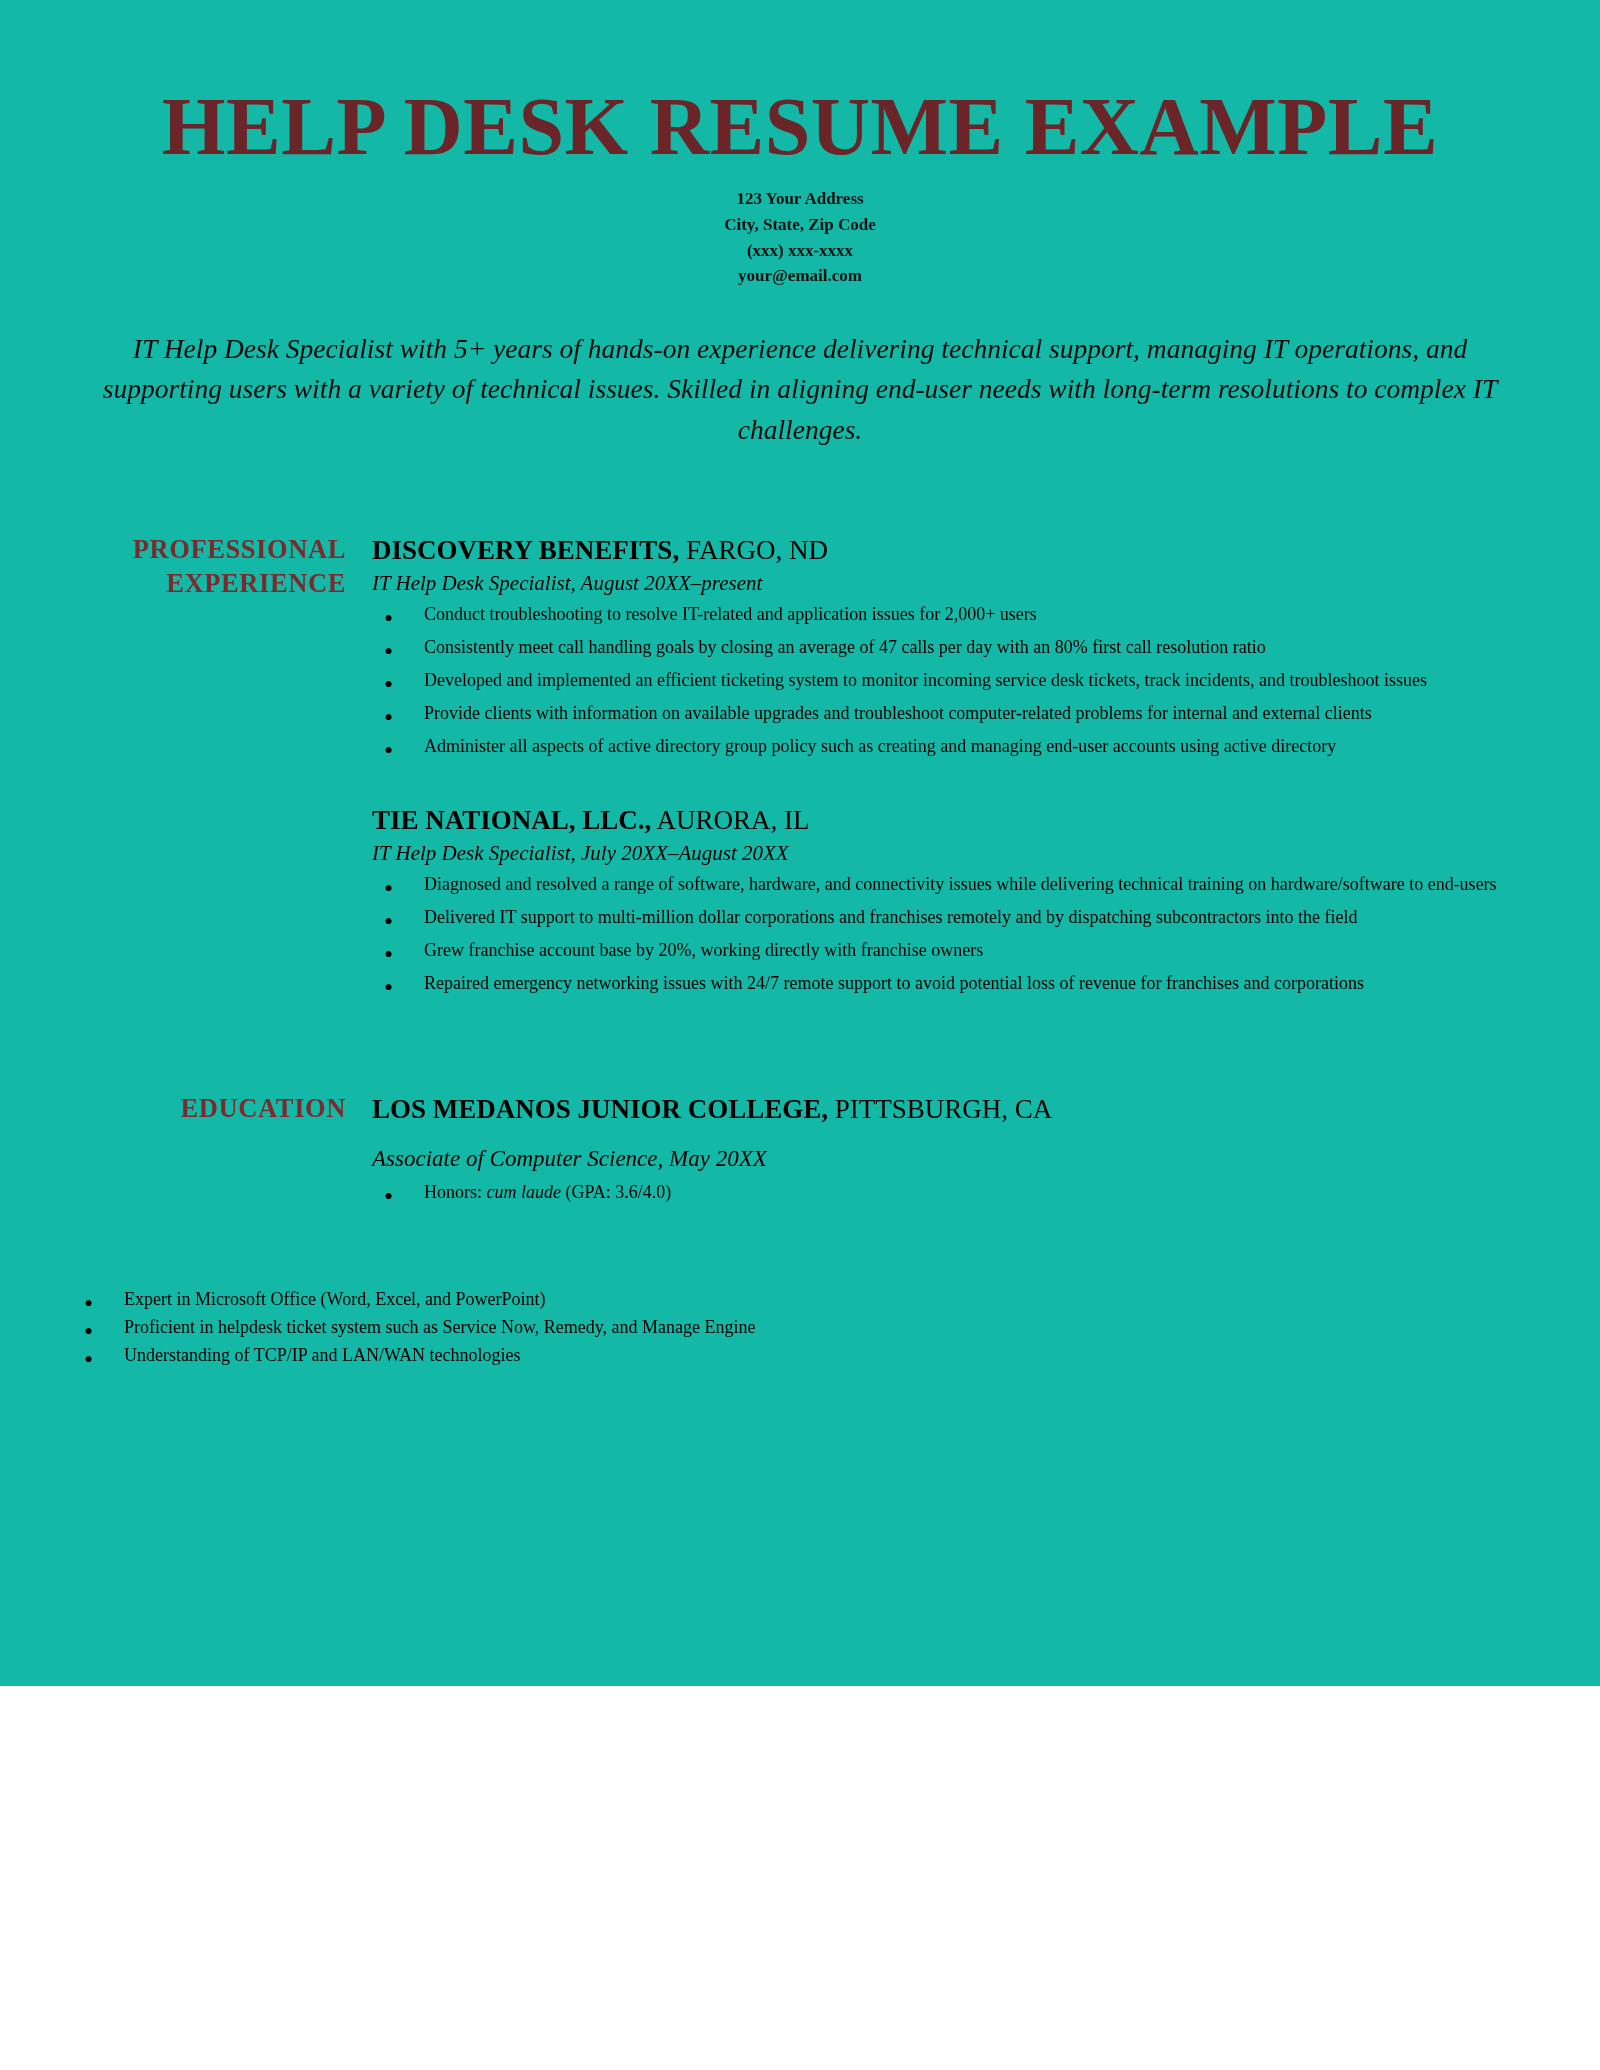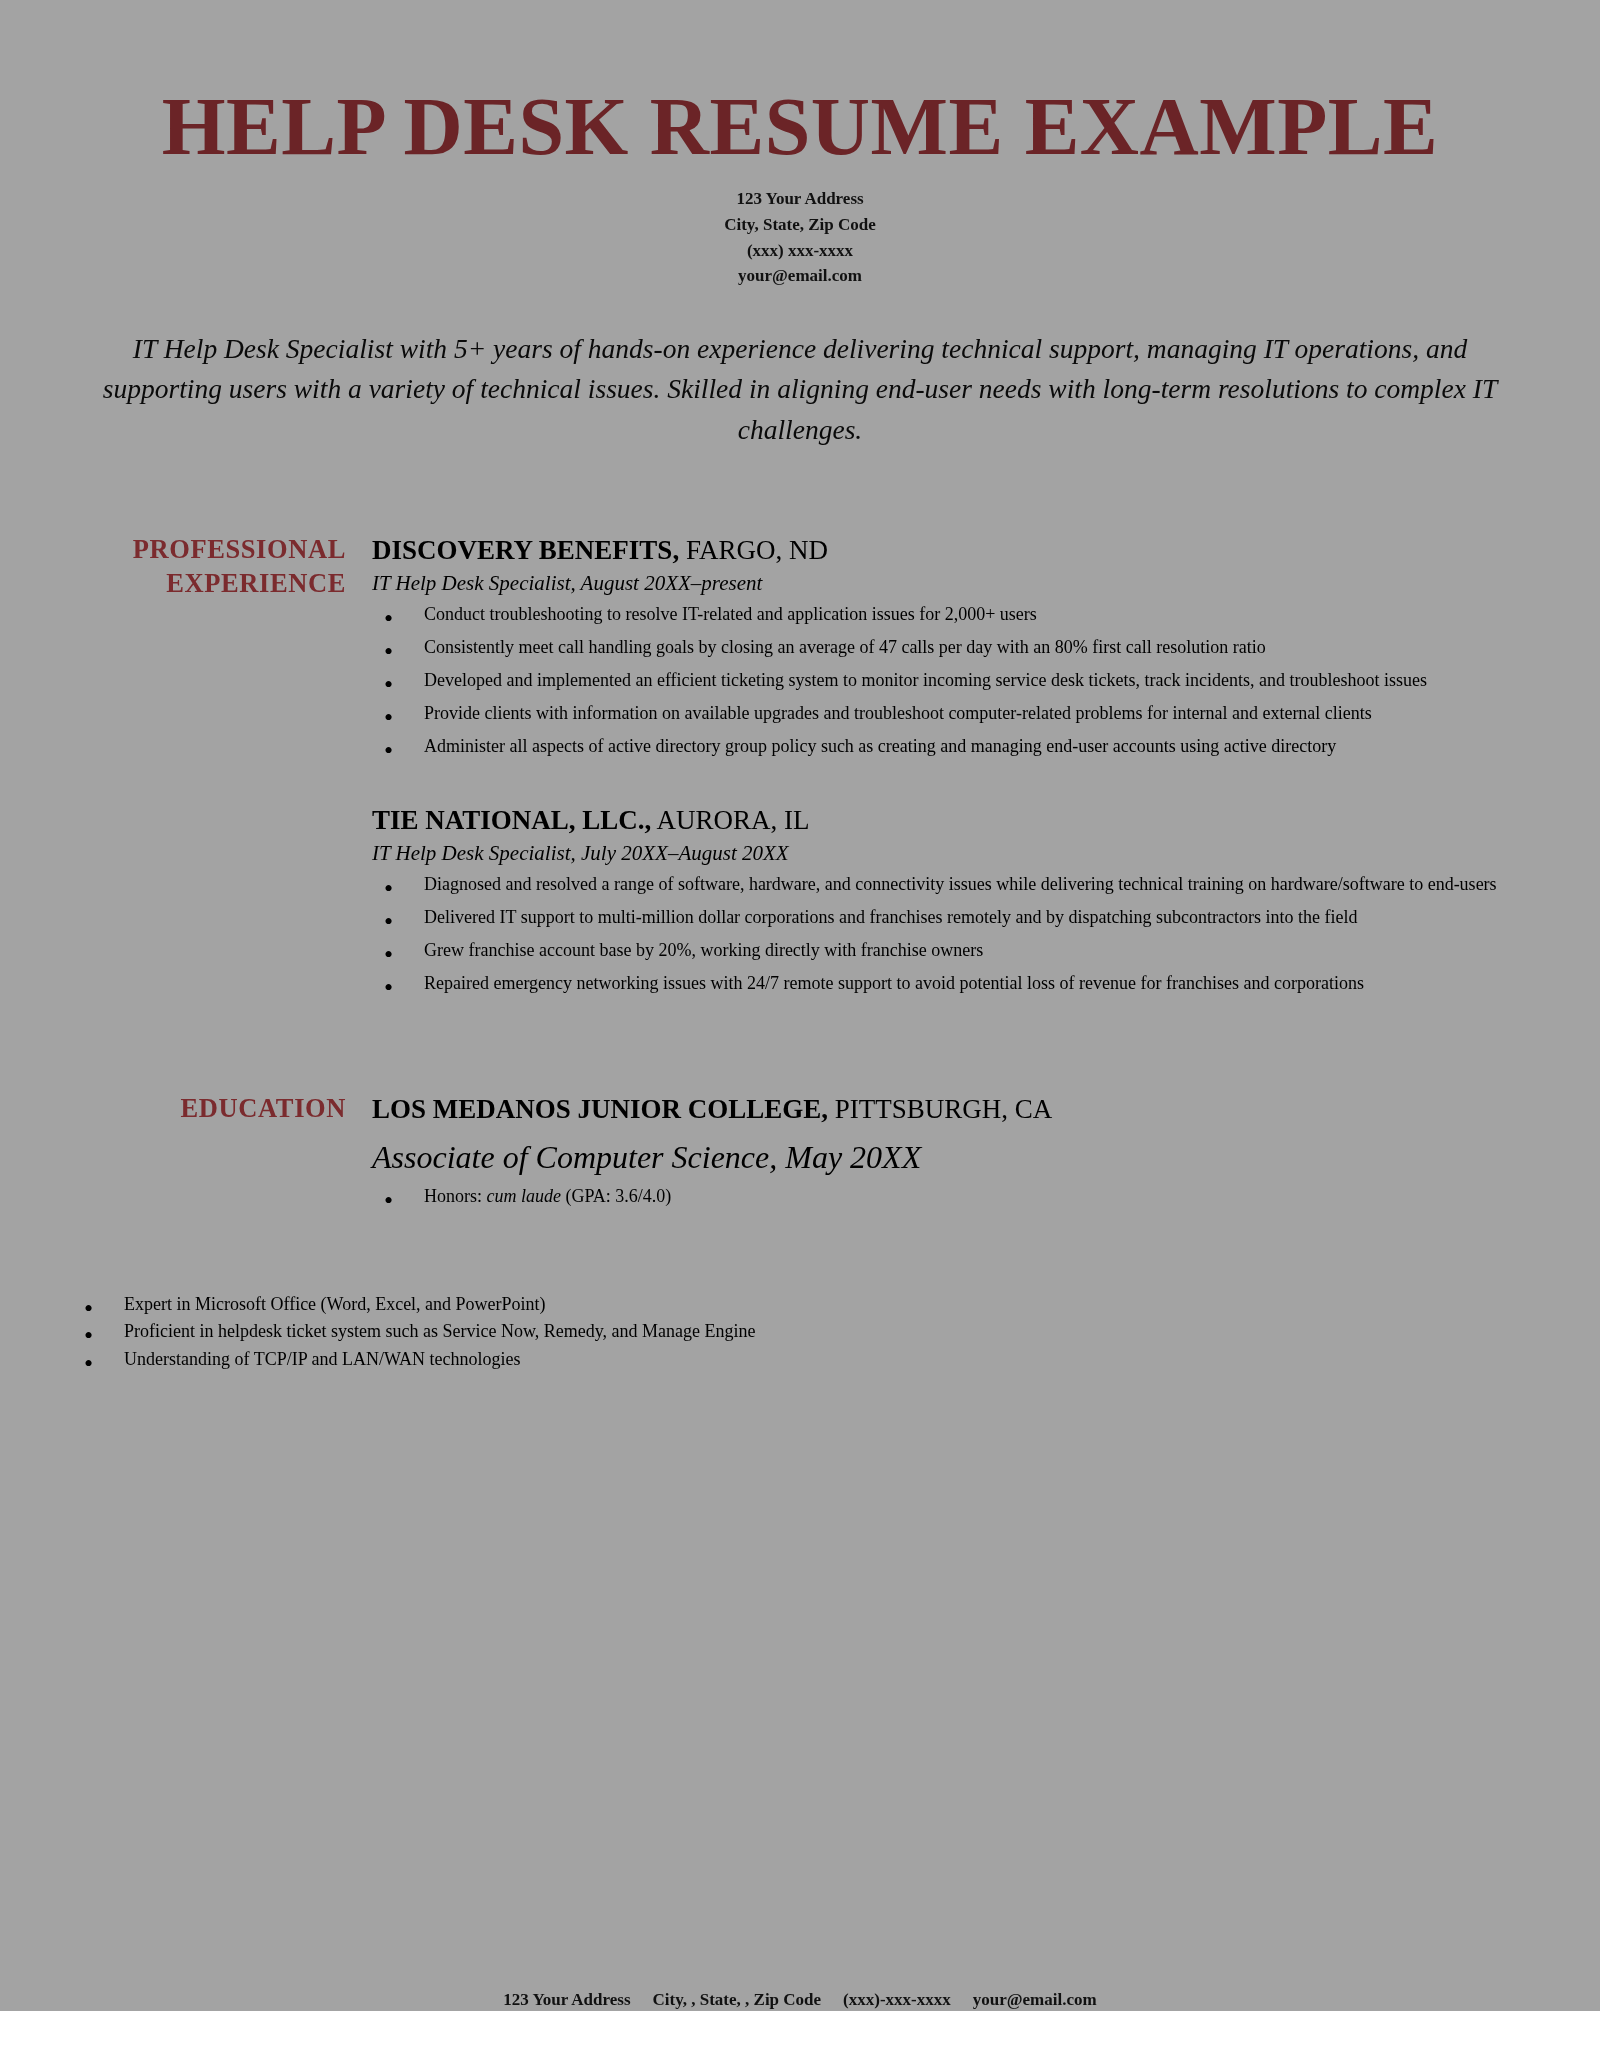--- a/index.html
+++ b/index.html
@@ -8,23 +8,23 @@
     padding: 0;
     background: #ffffff;
   }
   body {
     font-family: "Liberation Serif", "DejaVu Serif", serif;
     color: #000000;
   }
   .page {
     position: relative;
     width: 1600px;
-    height: 2011px;
+    height: 1686px;
     margin: 0 auto;
-    background: #a3a3a3;
+    background: #14b8a6;
     box-sizing: border-box;
     overflow: hidden;
   }
   .sheet {
     position: absolute;
     left: 0;
     top: 0;
     width: 1600px;
     height: 2070px;
     box-sizing: border-box;
@@ -146,23 +146,23 @@
 
   
   .edu-school {
     font-size: 27px;
     line-height: 1.3;
   }
   .edu-school .school-name { font-weight: bold; }
   .edu-school .school-loc  { font-weight: normal; }
   .edu-degree {
     font-style: italic;
-    font-size: 32px;
+    font-size: 23px;
     line-height: 1.34;
-    margin-top: 9px;
+    margin-top: 17px;
   }
 
   
   .footer {
     position: absolute;
     left: 0;
     right: 0;
     bottom: 60px;
     text-align: center;
     font-size: 17px;

